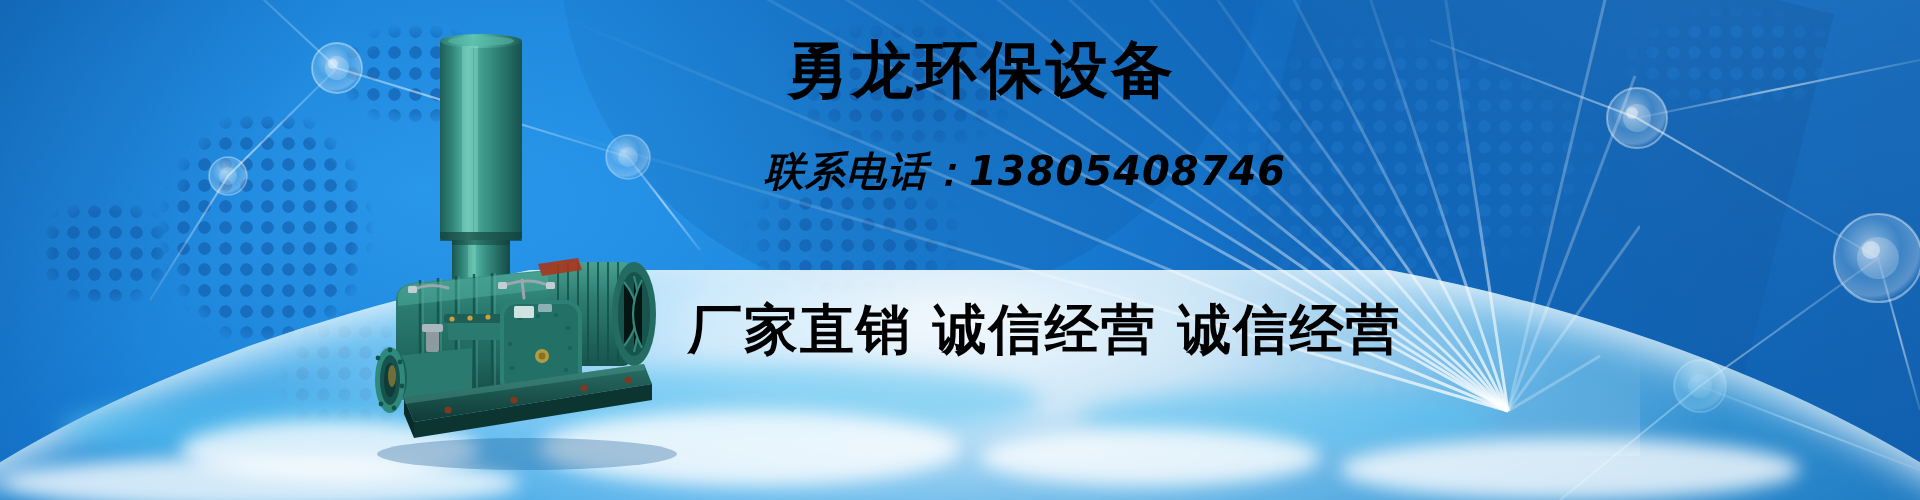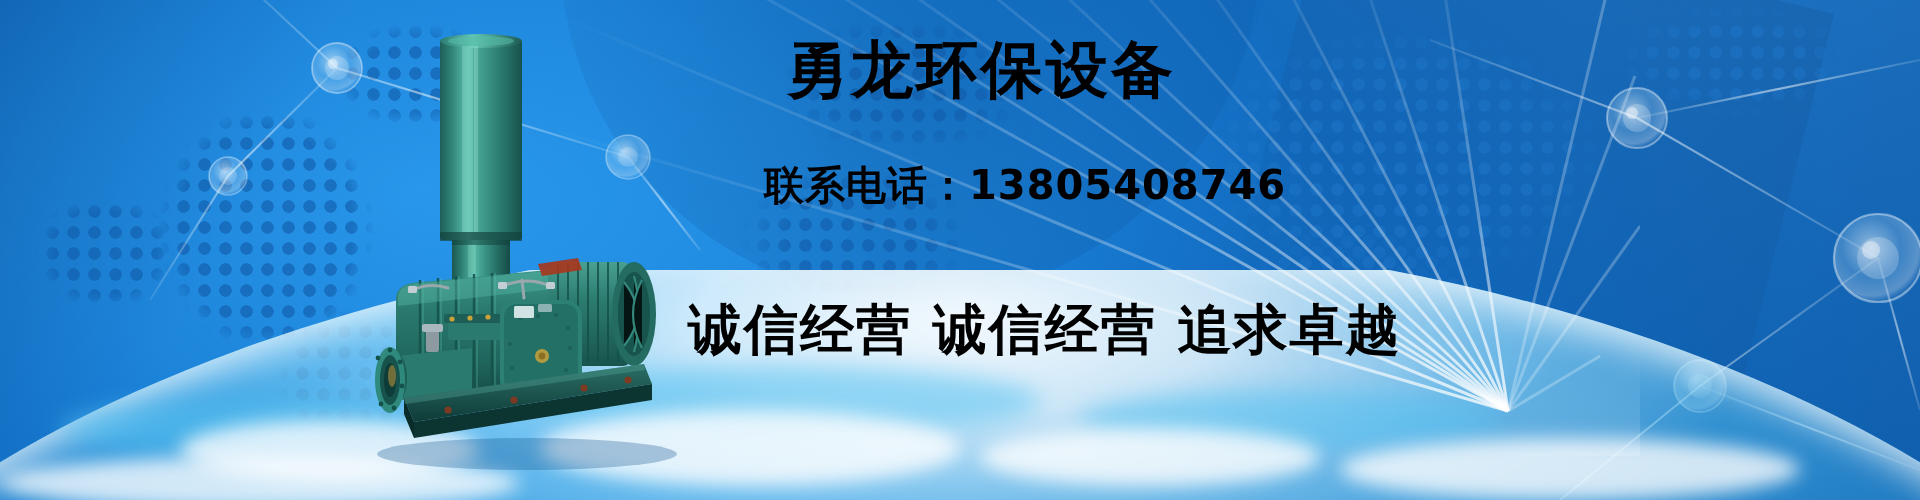--- a/index.html
+++ b/index.html
@@ -177,26 +177,27 @@
     left: 786px; top: 36px;
     font-size: 62px;
     font-weight: 700;
     letter-spacing: 3px;
     color: #000000;
     line-height: 1.1;
     white-space: nowrap;
   }
   .phone {
     position: absolute;
-    left: 764px; top: 158px;
+    left: 764px; top: 144px;
     font-size: 40px;
     font-weight: 700;
     color: #000000;
     letter-spacing: 1px;
     white-space: nowrap;
+    font-style: italic;
   }
   .slogan {
     position: absolute;
     left: 688px; top: 294px;
     font-size: 54px;
     font-weight: 700;
     color: #000000;
     letter-spacing: 2px;
     white-space: nowrap;
   }
@@ -506,15 +507,15 @@
         <circle cx="276" cy="362" r="3.6"></circle>
       </g>
       <path d="M 52 380 L 292 346 L 293 352 L 53 386 Z" fill="#4b9a8d" opacity="0.45"></path>
     </g>
   </svg>
 
   <div class="title">勇龙环保设备</div>
 
   <div class="phone">联系电话：13805408746</div>
 
-  <div class="slogan">诚信经营 诚信经营 追求卓越</div>
+  <div class="slogan">厂家直销 诚信经营 诚信经营</div>
 
 </div>
 
 </body></html>

